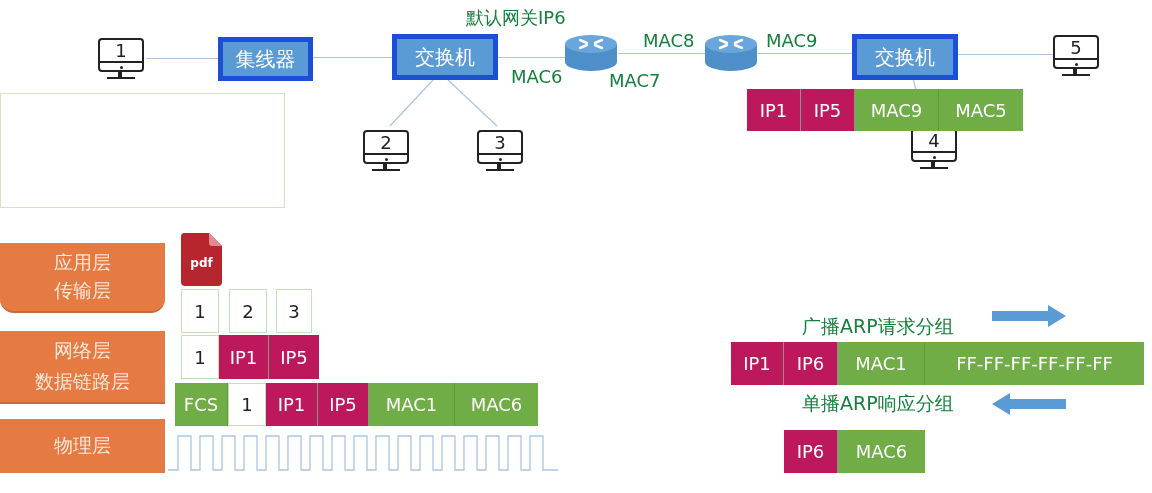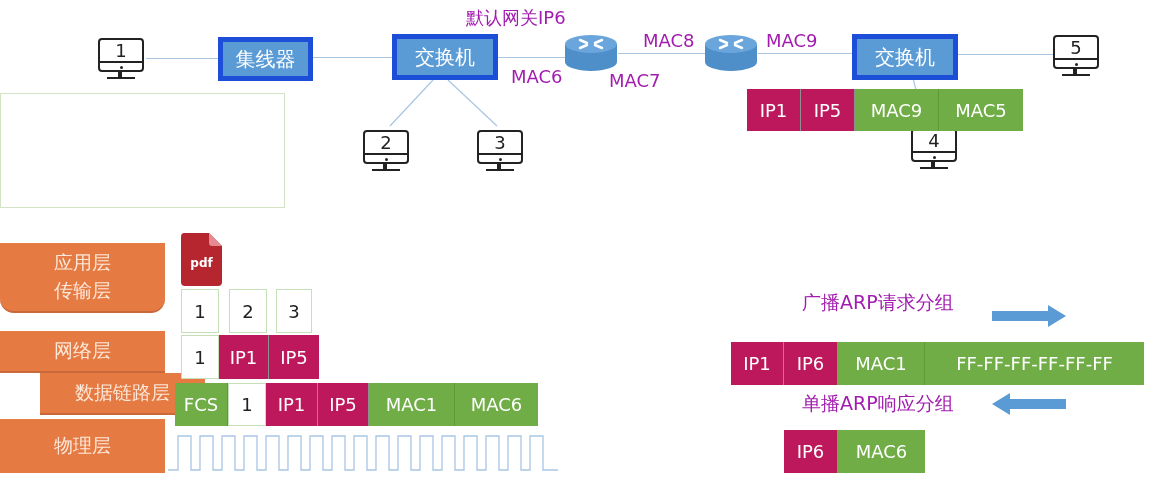--- a/index.html
+++ b/index.html
@@ -11,21 +11,21 @@
   .pc .screen { position:absolute; left:0; top:0; width:46px; height:34px; border:2.5px solid #222;
                 border-radius:4px; background:#fff; box-sizing:border-box; }
   .pc .screen .bar { position:absolute; left:0; right:0; bottom:7px; height:2px; background:#222; }
   .pc .screen .dot { position:absolute; left:20px; bottom:1px; width:3px; height:3px; background:#222; border-radius:50%; }
   .pc .num { position:absolute; left:0; width:46px; top:2px; text-align:center; font-size:18px; color:#222; }
   .pc .stand { position:absolute; left:20px; top:34px; width:4px; height:5px; background:#222; }
   .pc .base { position:absolute; left:9px; top:39px; width:28px; height:2px; background:#222; }
   .dev { position:absolute; background:#5b9bd5; color:#fff; font-size:20px; display:flex; align-items:center;
          justify-content:center; border:5px solid #1d4ed8; box-sizing:border-box; }
   .router { position:absolute; width:54px; height:38px; }
-  .lbl { position:absolute; font-size:18px; color:#a21caf; white-space:nowrap; }
+  .lbl { position:absolute; font-size:18px; color:#15803d; white-space:nowrap; }
   .cell { position:absolute; height:42px; display:flex; align-items:center; justify-content:center;
           font-size:18px; box-sizing:border-box; }
   .gray { background:#be185d; color:#fff; border-right:1px solid #8f8f8f; }
   .green { background:#70ad47; color:#fff; border-right:1px solid #5e9a38; }
   .white { background:#fff; color:#222; border:1px solid #c6dfb7; }
   .layer { position:absolute; left:0; width:165px; height:42px; background:#e57a43; color:#fde7d8;
            font-size:19px; display:flex; align-items:center; justify-content:center;
            border-bottom:2px solid #c9683a; box-sizing:border-box; }
   .arp-box { position:absolute; left:0; top:93px; width:285px; height:115px; border:1px solid #d4e3c3;
              box-sizing:border-box; background:#fff; display:flex; flex-direction:column;
@@ -129,21 +129,21 @@
   <div class="cell green" style="left:939px;top:89px;width:84px;border-right:none;">MAC5</div>
 </div>
 
 <div class="arp-box">
 </div>
 
 <div>
   <div class="layer" style="top:243px;">应用层</div>
   <div class="layer" style="top:271px;border-radius:14px;">传输层</div>
   <div class="layer" style="top:331px;">网络层</div>
-  <div class="layer" style="top:373px;margin-left:40px;">数据链路层</div>
+  <div class="layer" style="top:362px;">数据链路层</div>
   <div class="layer" style="top:419px;height:54px;border-bottom:none;">物理层</div>
 </div>
 
 <div class="abs" style="left:181px;top:233px;width:41px;height:53px;">
   <svg width="41" height="53" viewBox="0 0 41 53">
     <path d="M3 0 H28 L41 13 V49 Q41 53 37 53 H4 Q0 53 0 49 V4 Q0 0 3 0 Z" fill="#b5262e"></path>
     <path d="M28 0 L41 13 H31 Q28 13 28 10 Z" fill="#e58a90"></path>
   </svg>
   <div class="abs" style="left:0;top:23px;width:41px;text-align:center;color:#fff;font-size:12px;font-weight:bold;">pdf</div>
 </div>
@@ -160,21 +160,21 @@
 <div class="cell white" style="left:228px;top:383px;width:38px;height:43px;">1</div>
 <div class="cell gray" style="left:266px;top:383px;width:52px;height:43px;">IP1</div>
 <div class="cell gray" style="left:318px;top:383px;width:51px;height:43px;">IP5</div>
 <div class="cell green" style="left:369px;top:383px;width:86px;height:43px;">MAC1</div>
 <div class="cell green" style="left:455px;top:383px;width:83px;height:43px;border-right:none;">MAC6</div>
 
 <svg class="abs" id="signal" style="left:168px;top:432px;" width="390" height="42">
     <path d="M0 38 H10 V4 H23 V38 H32 V4 H45 V38 H54 V4 H67 V38 H76 V4 H89 V38 H98 V4 H111 V38 H120 V4 H133 V38 H142 V4 H155 V38 H164 V4 H177 V38 H186 V4 H199 V38 H208 V4 H221 V38 H230 V4 H243 V38 H252 V4 H265 V38 H274 V4 H287 V38 H296 V4 H309 V38 H318 V4 H331 V38 H340 V4 H353 V38 H362 V4 H375 V38 H384 H390" fill="none" stroke="#a9c6e3" stroke-width="1.3"></path>
   </svg>
 
-<div class="lbl" style="left:802px;top:290px;font-size:19px;">广播ARP请求分组</div>
+<div class="lbl" style="left:802px;top:314px;font-size:19px;">广播ARP请求分组</div>
 <svg class="arrow" style="left:992px;top:305px;" width="76" height="22">
   <path d="M0 6 H56 V0 L74 11 L56 22 V16 H0 Z" fill="#5b9bd5"></path>
 </svg>
 
 <div>
   <div class="cell gray" style="left:731px;top:342px;width:53px;height:43px;">IP1</div>
   <div class="cell gray" style="left:784px;top:342px;width:54px;height:43px;">IP6</div>
   <div class="cell green" style="left:838px;top:342px;width:87px;height:43px;">MAC1</div>
   <div class="cell green" style="left:925px;top:342px;width:219px;height:43px;border-right:none;">FF-FF-FF-FF-FF-FF</div>
 </div>

